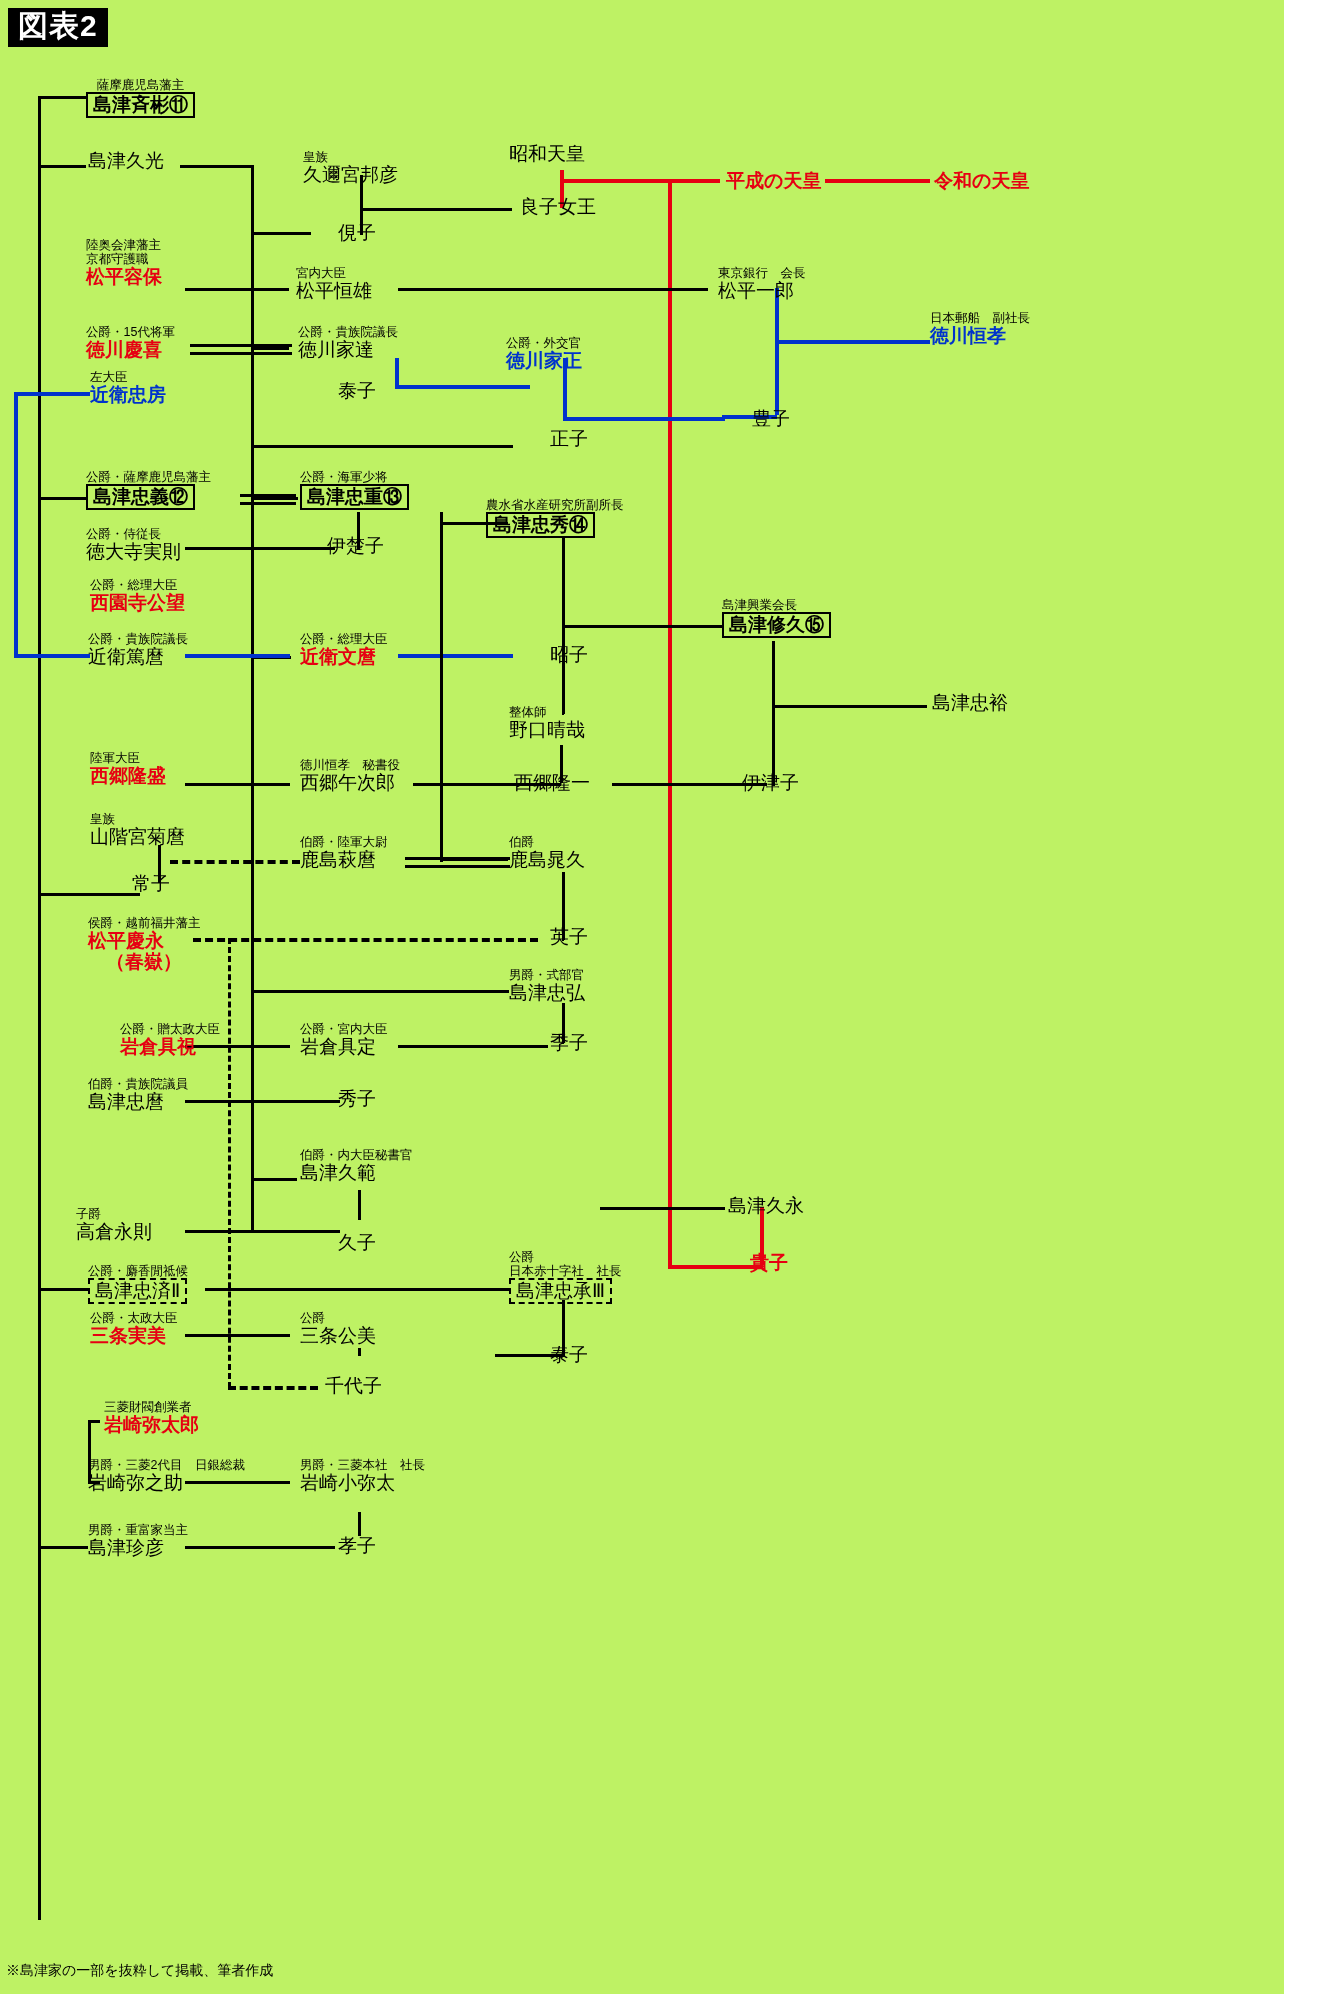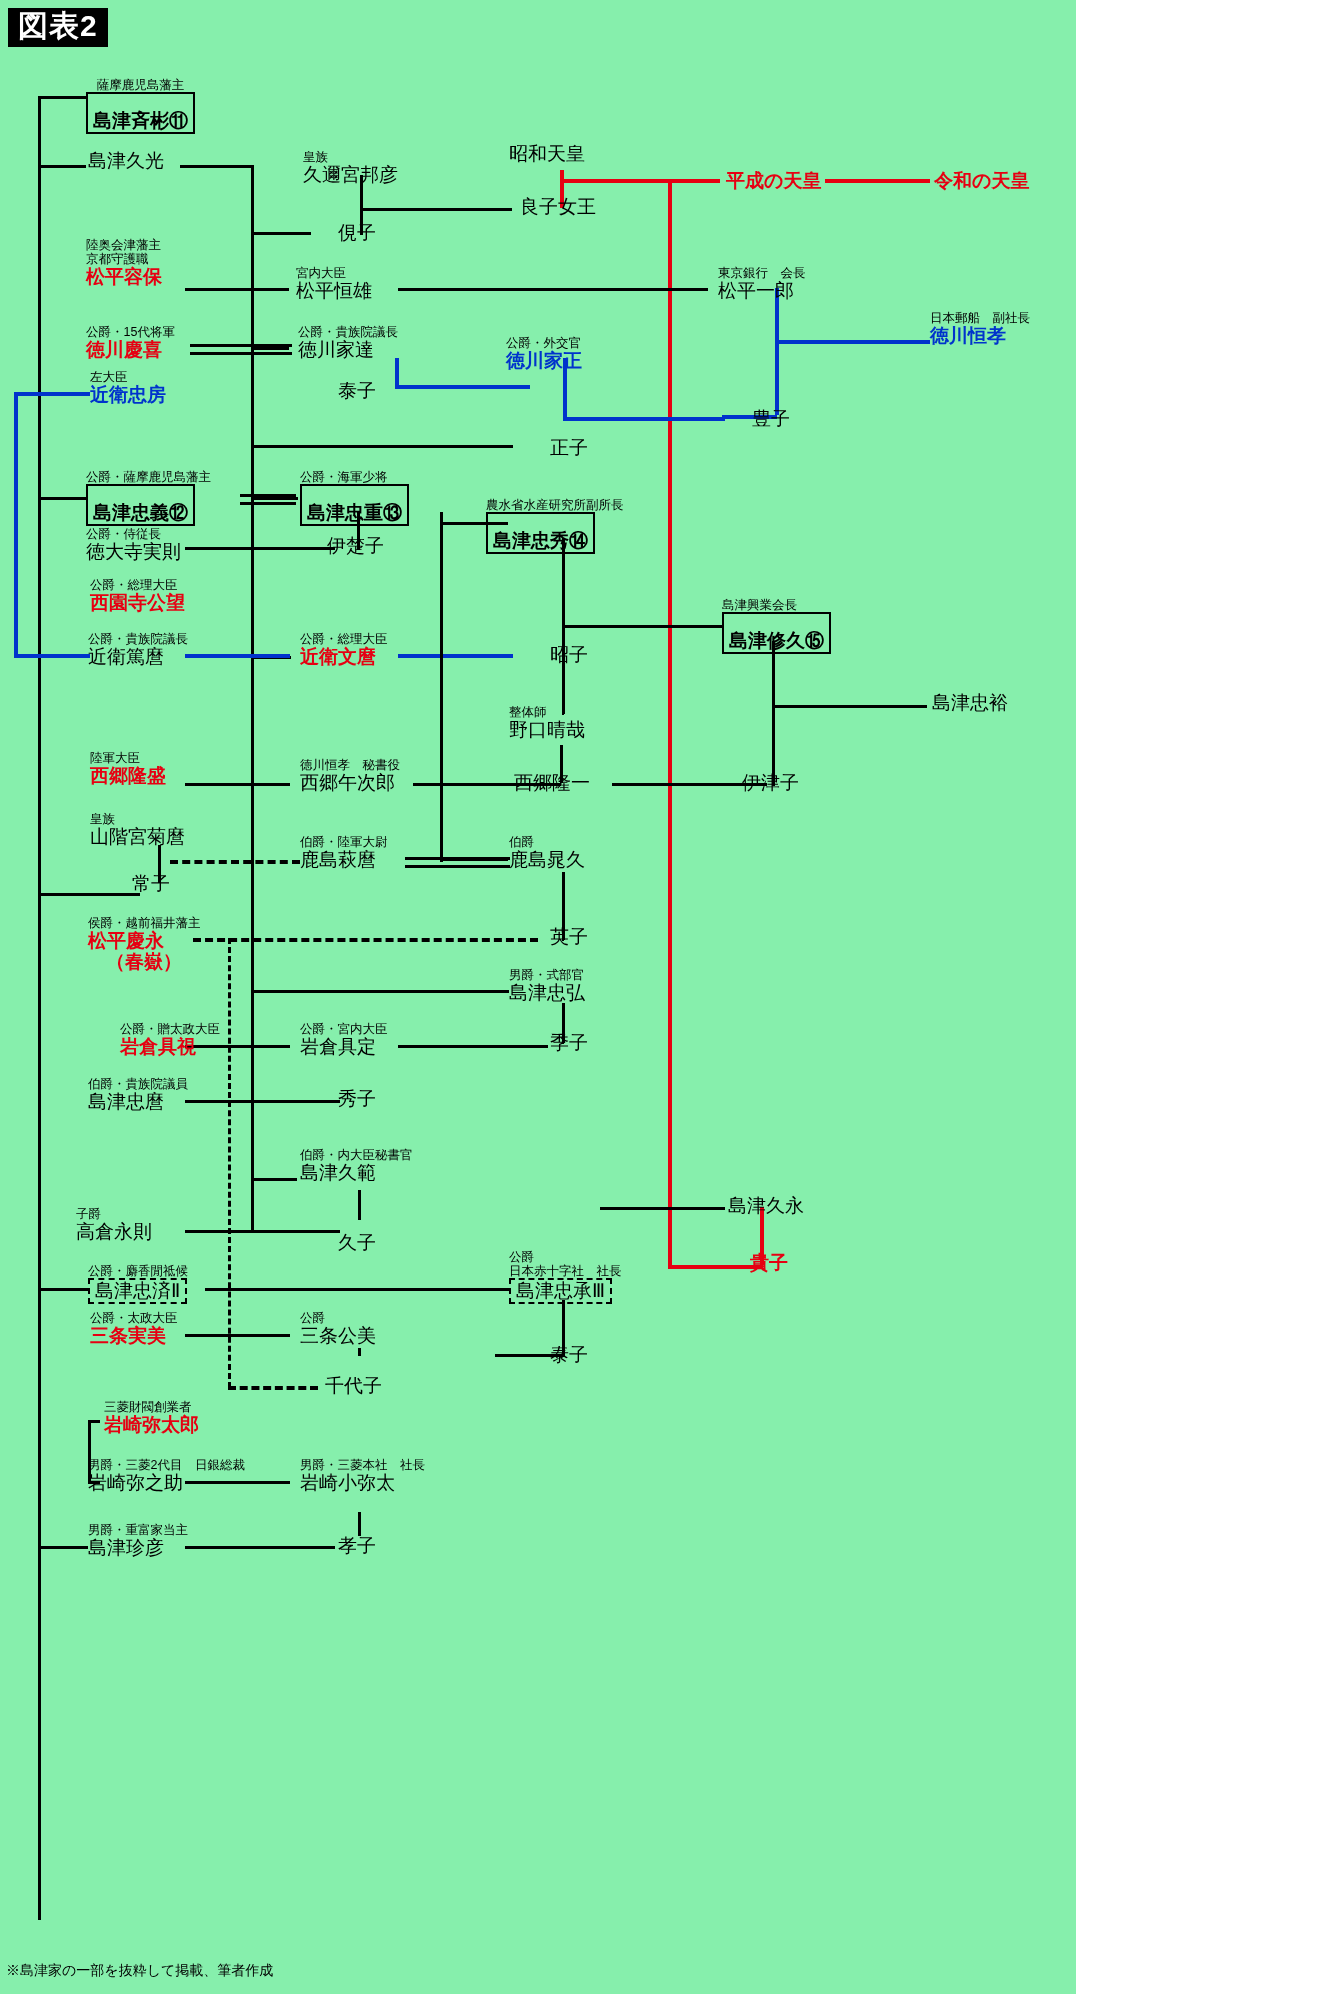--- a/index.html
+++ b/index.html
@@ -1,21 +1,21 @@
 <!DOCTYPE html>
 <html><head>
 <meta charset="utf-8">
 <style>
   html, body { margin:0; padding:0; background:#ffffff; }
   body { font-family:"Liberation Sans", sans-serif; }
   #root {
     position:relative;
-    width:1076px;
+    width:1284px;
     height:1994px;
-    background:#86efac;
+    background:#bef264;
     overflow:hidden;
   }
   
   .hdr { position:absolute; left:0; top:0; width:1340px; height:62px; }
   .hdr-badge {
     position:absolute; left:8px; top:8px;
     background:#000; color:#fff;
     font-size:30px; font-weight:bold;
     padding:3px 10px 6px 10px;
     letter-spacing:1px;
@@ -42,21 +42,21 @@
     font-size:19px;
     font-weight:bold;
     color:#000;
     display:block;
   }
   .nm.red { color:#e60012; font-weight:bold; }
   .nm.blue { color:#0033cc; font-weight:bold; }
   .nm.plain { font-weight:normal; }
   .boxed .nm {
     border:2px solid #000;
-    padding:16px 5px 1px 5px;
+    padding:0 5px 1px 5px;
     display:inline-block;
   }
   .dashbox .nm {
     border:2px dashed #000;
     padding:0 5px 1px 5px;
     display:inline-block;
   }
   .center { text-align:center; }
   
   .ln { position:absolute; background:#000; }
@@ -285,21 +285,21 @@
   <div class="node" style="left:90px; top:370px;">
     <span class="ttl">左大臣</span>
     <span class="nm blue">近衛忠房</span>
   </div>
   <div class="node" style="left:338px; top:380px;">
     <span class="nm plain">泰子</span>
   </div>
   <div class="node" style="left:752px; top:408px;">
     <span class="nm plain">豊子</span>
   </div>
-  <div class="node" style="left:550px; top:437px;">
+  <div class="node" style="left:550px; top:428px;">
     <span class="nm plain">正子</span>
   </div>
 
   <div class="node boxed" style="left:86px; top:470px;">
     <span class="ttl">公爵・薩摩鹿児島藩主</span>
     <span class="nm">島津忠義⑫</span>
   </div>
   <div class="node boxed" style="left:300px; top:470px;">
     <span class="ttl">公爵・海軍少将</span>
     <span class="nm">島津忠重⑬</span>

